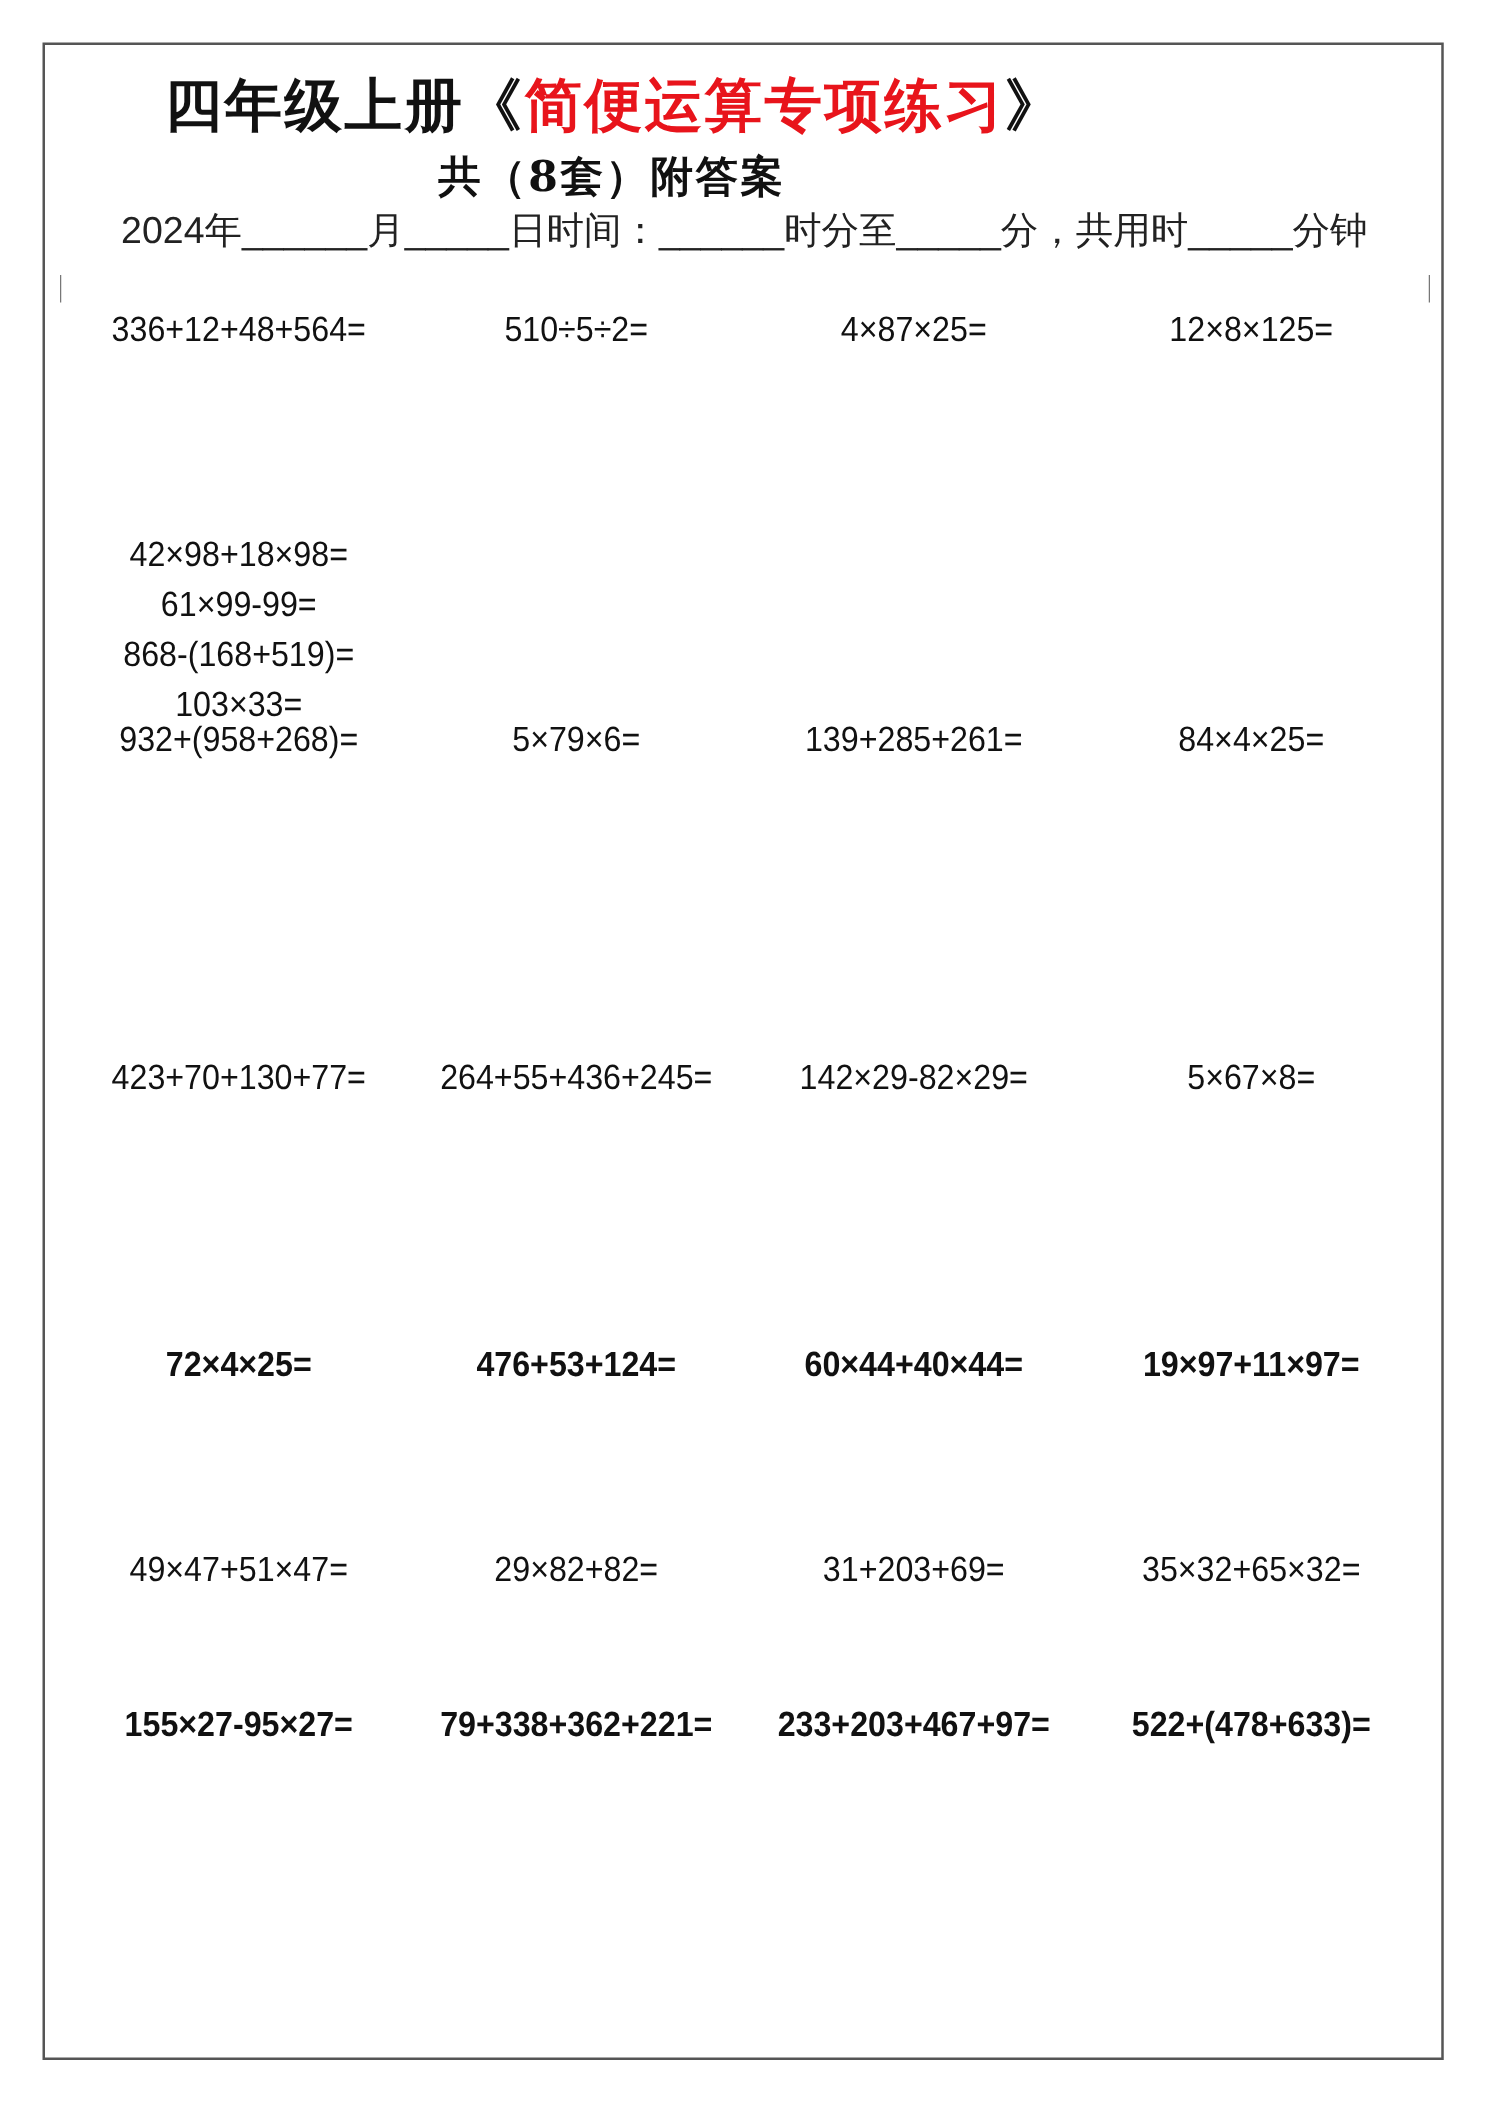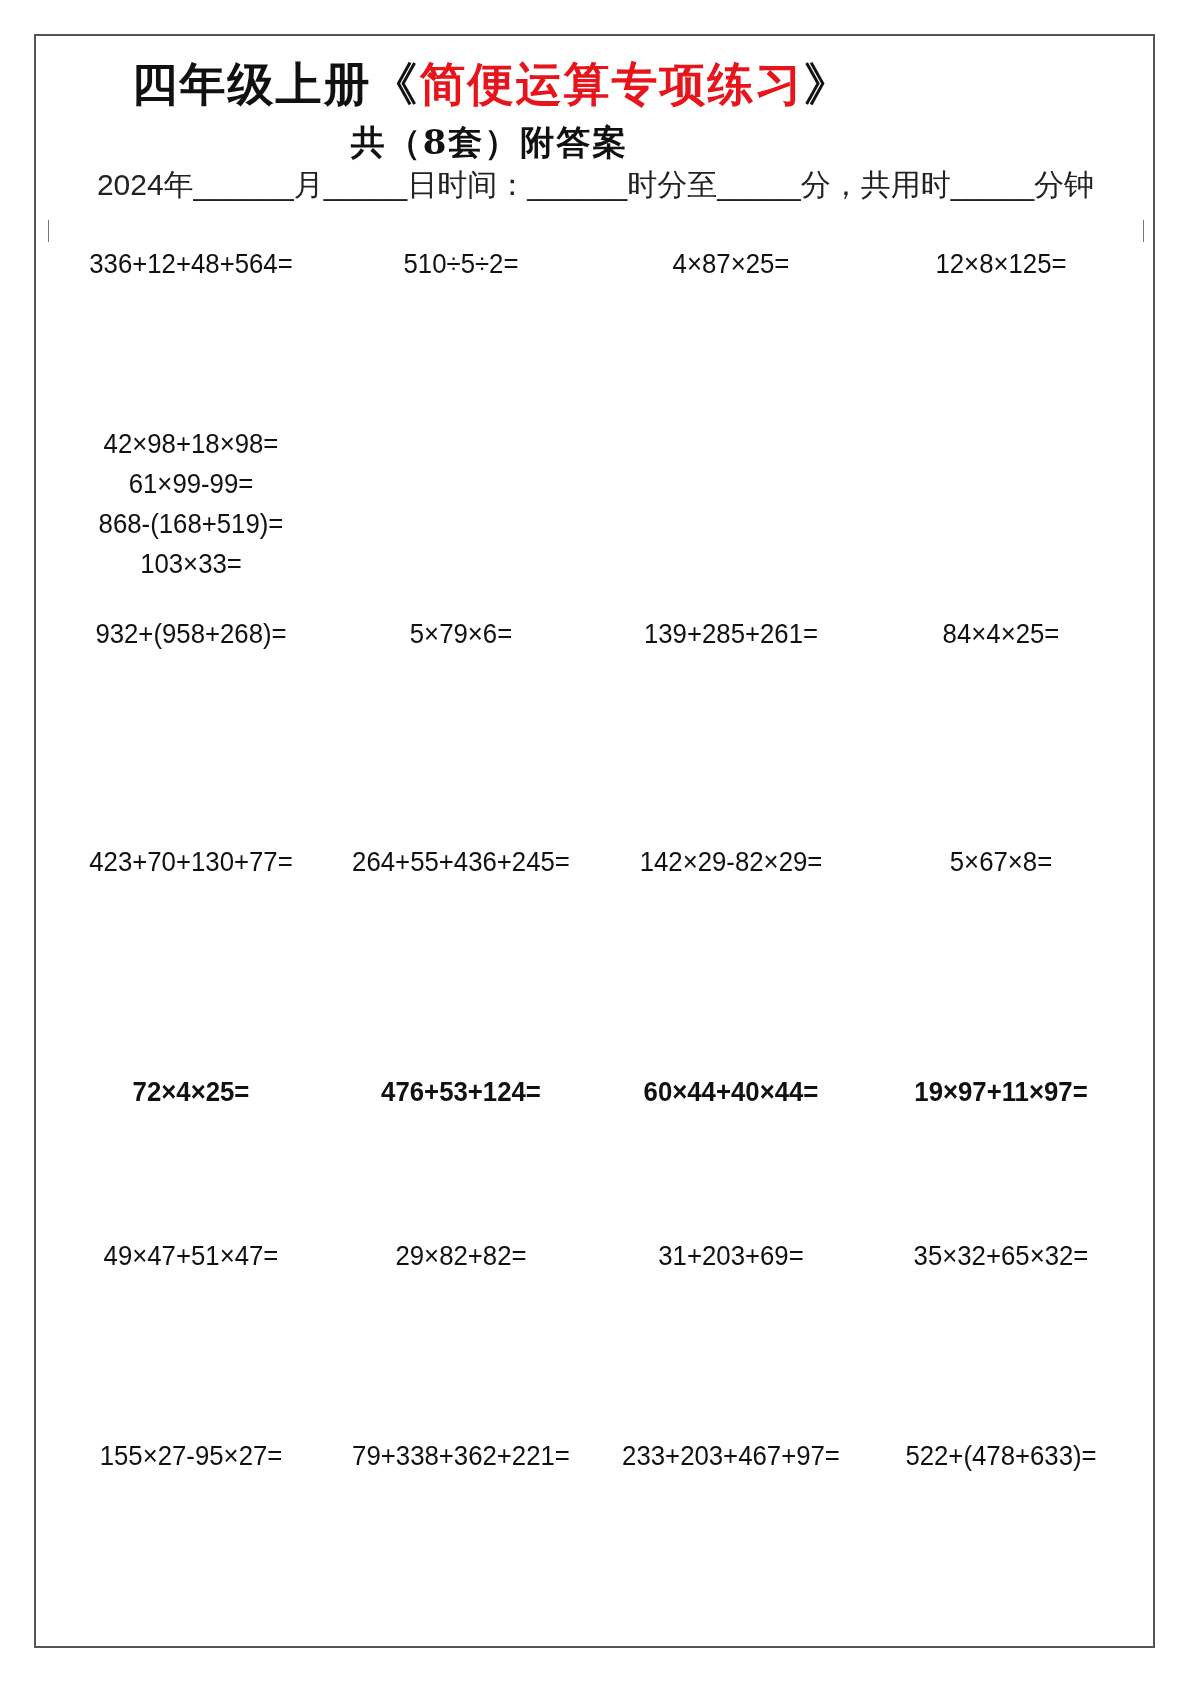--- a/index.html
+++ b/index.html
@@ -38,21 +38,21 @@
   <div class="cell">12×8×125=</div>
 </div>
 
 <div class="row" style="top:424px;flex-direction:column;">
   <div class="cell">42×98+18×98=</div>
   <div class="cell">61×99-99=</div>
   <div class="cell">868-(168+519)=</div>
   <div class="cell">103×33=</div>
 </div>
 
-<div class="row" style="top:614px;">
+<div class="row" style="top:572px;">
   <div class="cell">932+(958+268)=</div>
   <div class="cell">5×79×6=</div>
   <div class="cell">139+285+261=</div>
   <div class="cell">84×4×25=</div>
 </div>
 
 <div class="row" style="top:842px;">
   <div class="cell">423+70+130+77=</div>
   <div class="cell">264+55+436+245=</div>
   <div class="cell">142×29-82×29=</div>
@@ -66,18 +66,18 @@
   <div class="cell">19×97+11×97=</div>
 </div>
 
 <div class="row" style="top:1236px;">
   <div class="cell">49×47+51×47=</div>
   <div class="cell">29×82+82=</div>
   <div class="cell">31+203+69=</div>
   <div class="cell">35×32+65×32=</div>
 </div>
 
-<div class="row" style="top:1436px;">
+<div class="row" style="top:1360px;font-weight:bold;">
   <div class="cell">155×27-95×27=</div>
   <div class="cell">79+338+362+221=</div>
   <div class="cell">233+203+467+97=</div>
   <div class="cell">522+(478+633)=</div>
 </div>
 
 </body></html>

